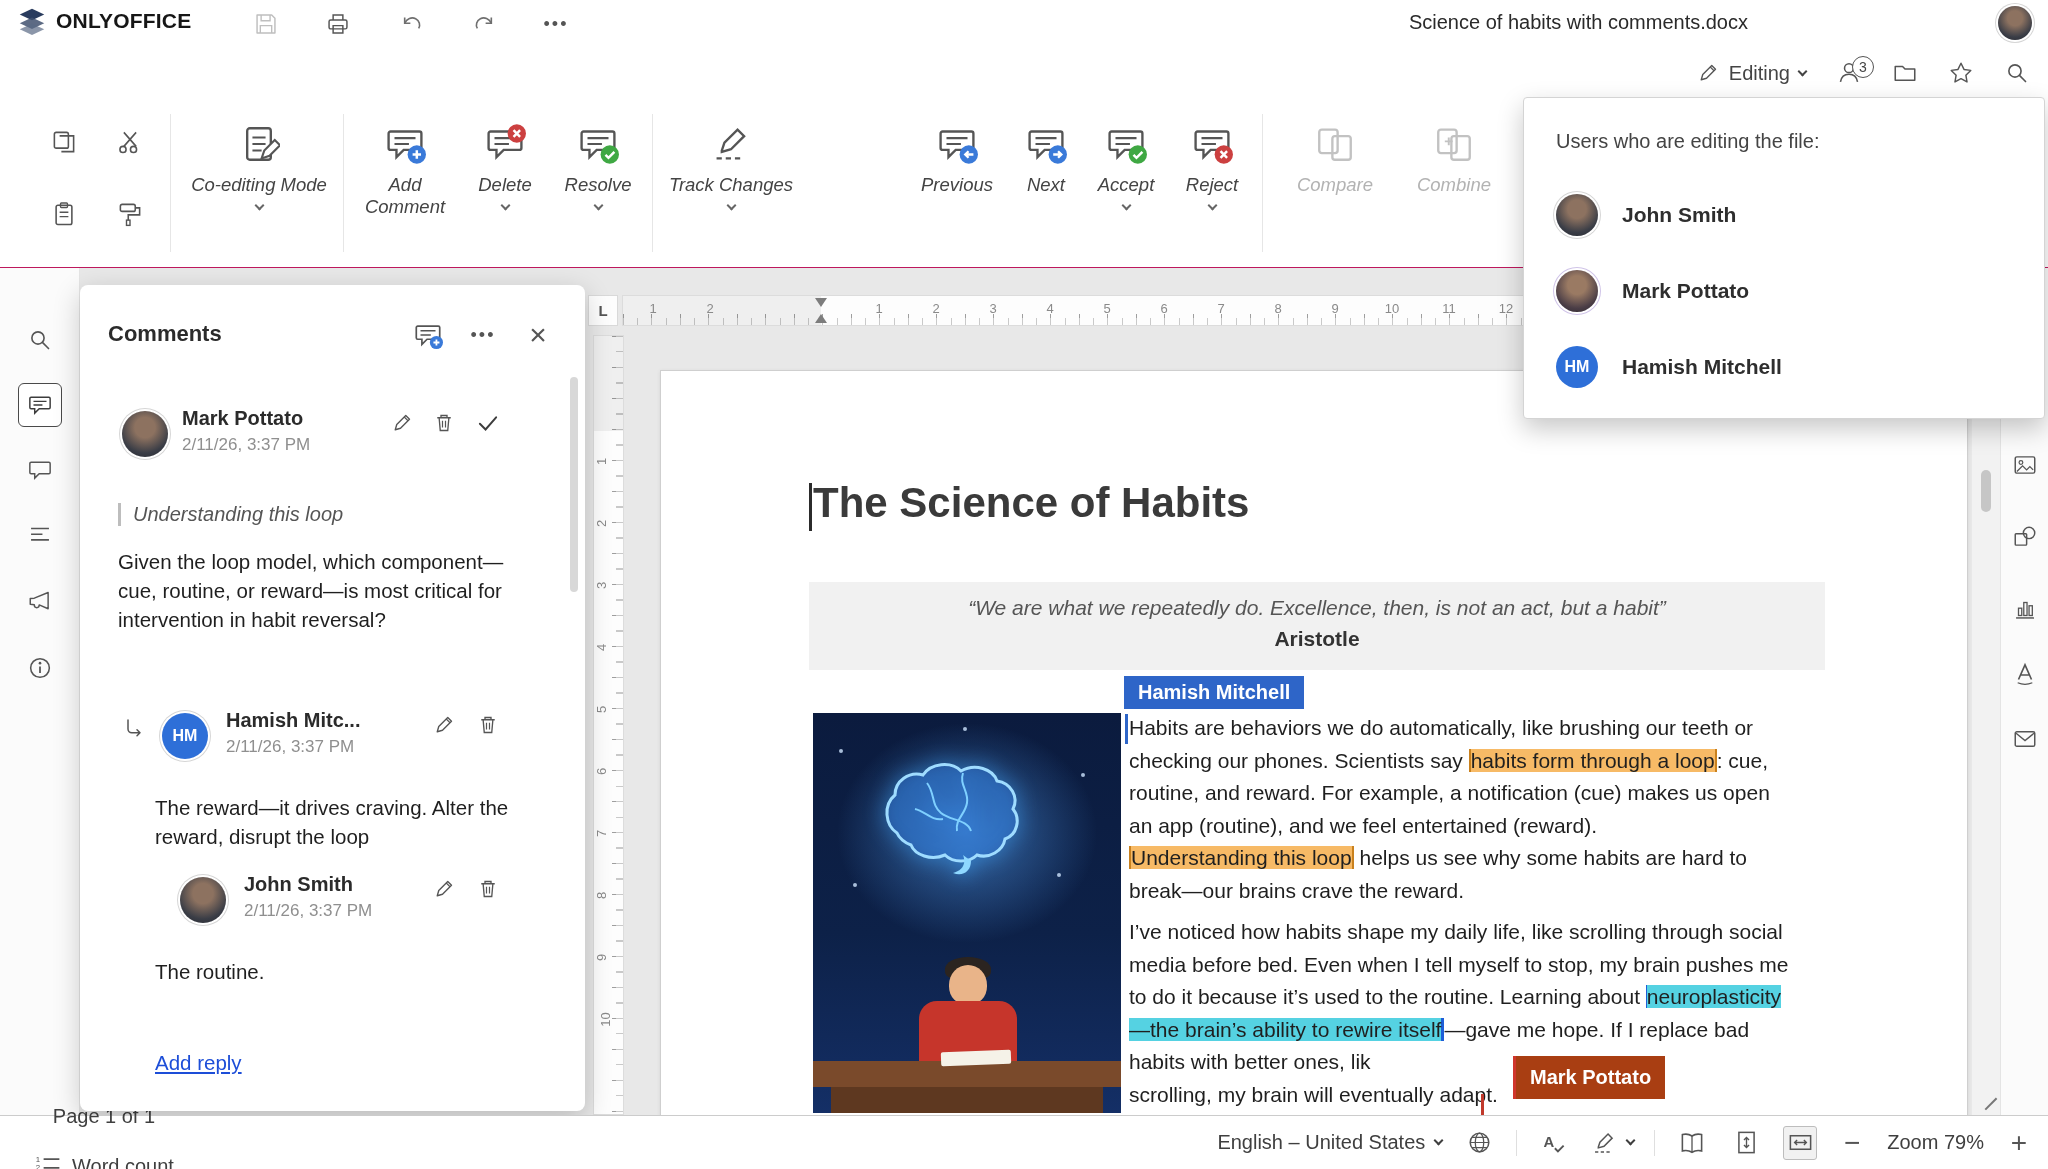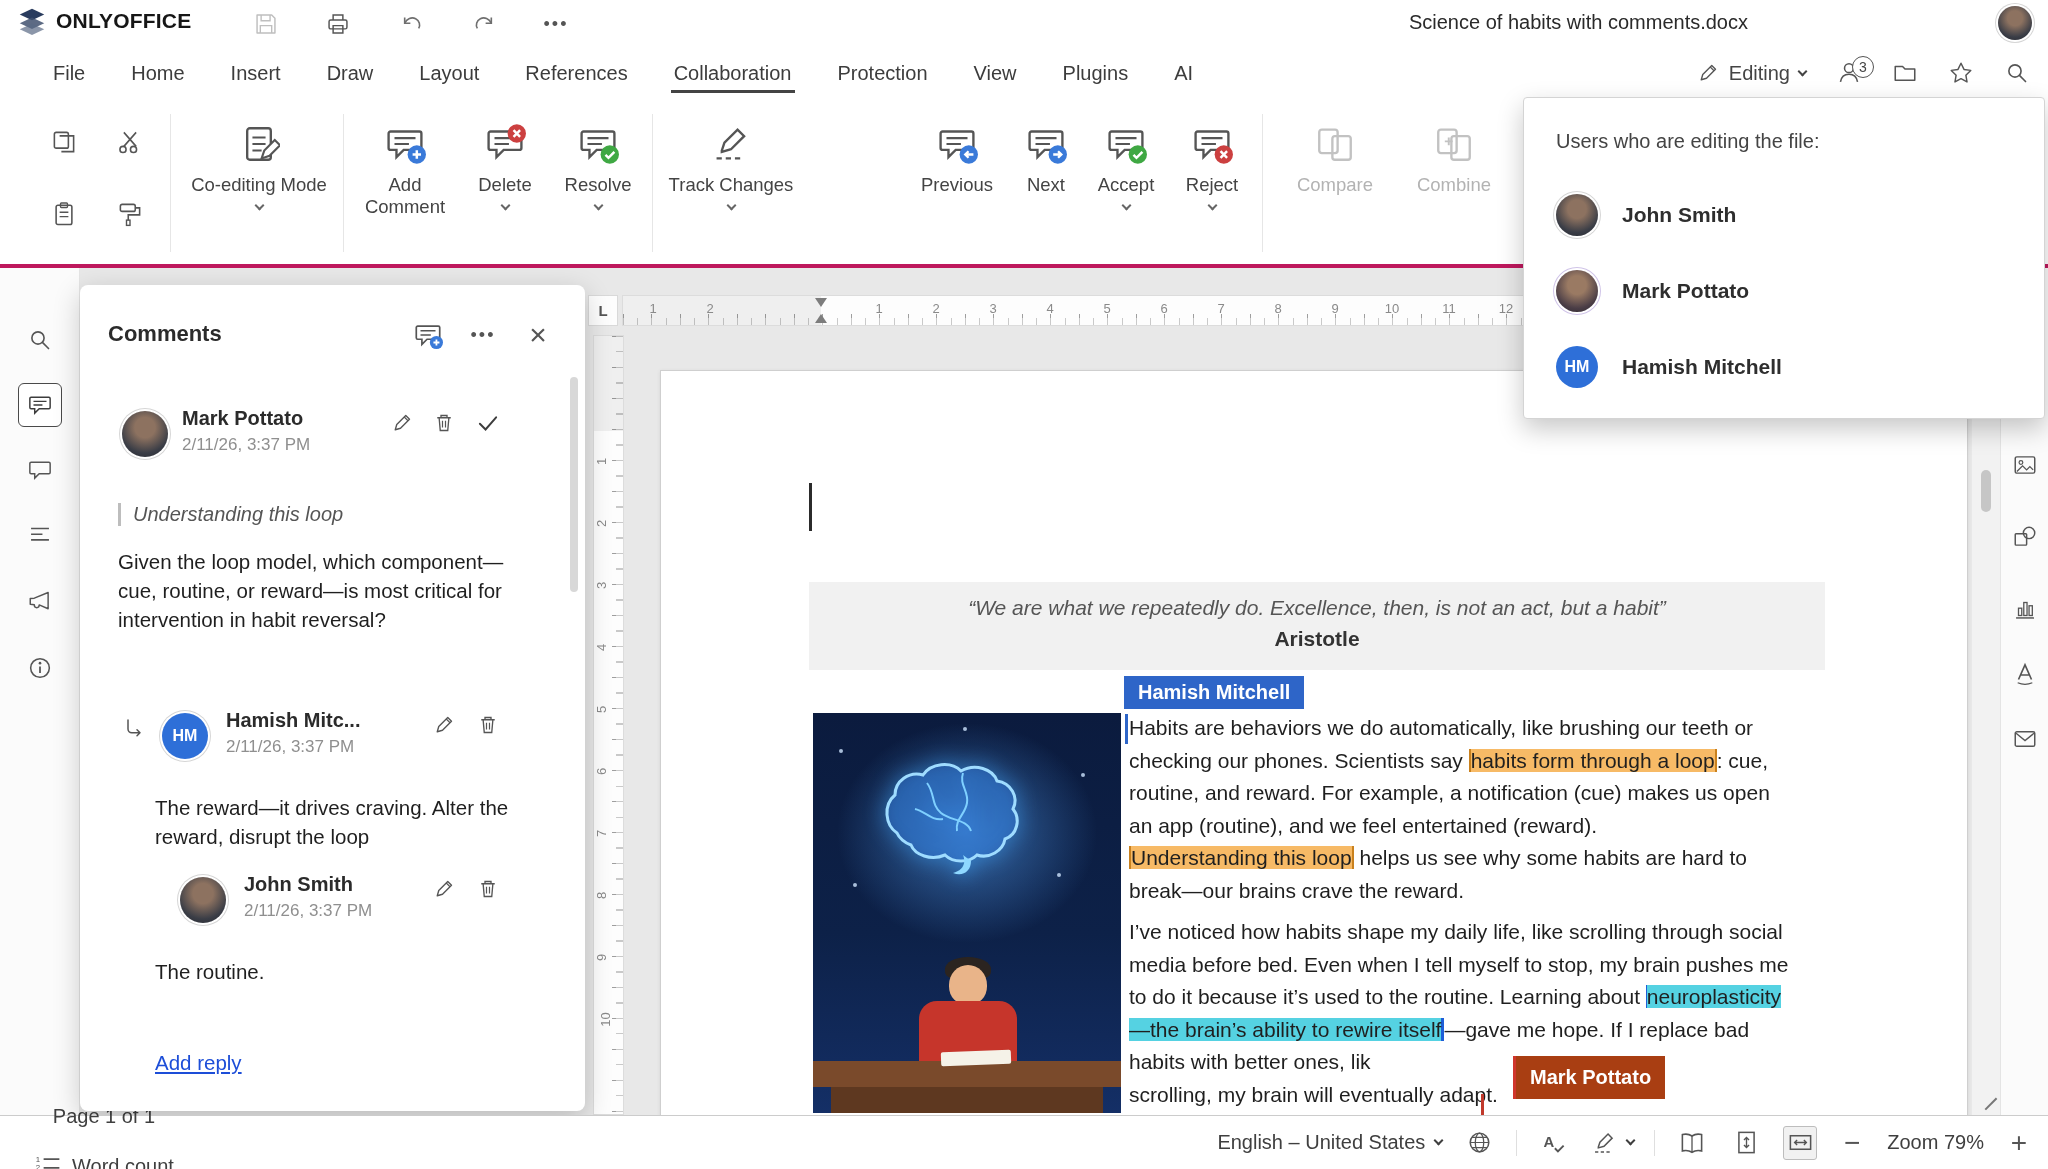--- a/index.html
+++ b/index.html
@@ -23,21 +23,21 @@
   
   .tabbar{position:relative;height:54px;background:#fff;display:flex;align-items:stretch;padding-left:30px;}
   .tab{padding:0 23px;display:flex;align-items:center;font-size:20px;color:#3c3c3c;cursor:pointer;position:relative;white-space:nowrap;}
   .tab.active::after{content:"";position:absolute;left:20px;right:20px;bottom:7px;height:3px;background:#444;}
   .tab-right{position:absolute;right:18px;top:0;height:54px;display:flex;align-items:center;gap:30px;color:#444;}
   .edit-chip{display:flex;align-items:center;gap:9px;font-size:20px;color:#444;cursor:pointer;}
   .users-ind{position:relative;cursor:pointer;}
   .users-badge{position:absolute;right:-12px;top:-4px;width:22px;height:22px;border:1.5px solid #555;border-radius:50%;font-size:14px;display:flex;align-items:center;justify-content:center;background:#fff;}
 
   
-  .ribbon{position:relative;height:168px;background:#fff;border-bottom:4px solid #be185d;}
+  .ribbon{position:relative;height:168px;background:#fff;border-bottom:1px solid #be185d;font-style:italic;}
   .rdiv{position:absolute;top:14px;height:138px;width:1px;background:#E6E6E6;}
   .rsm{position:absolute;width:36px;height:36px;display:flex;align-items:center;justify-content:center;cursor:pointer;border-radius:3px;}
   .rbtn{position:absolute;top:12px;height:148px;display:flex;flex-direction:column;align-items:center;padding-top:4px;font-size:18.5px;line-height:22px;color:#444;text-align:center;cursor:pointer;border-radius:3px;}
   .rbtn .ric{height:56px;display:flex;align-items:center;}
   .rbtn .rlabel{margin-top:2px;}
   .rbtn .chev{margin-top:6px;color:#666;}
   .rbtn.disabled{color:#B3B3B3;}
   .rbtn.disabled .ic{color:#C2C2C2;}
 
   
@@ -296,33 +296,20 @@
       </svg>
     </div>
   <div class="qbtn" style="left:540px">
       <span class="dots">•••</span>
     </div>
   <div class="tb-title">Science of habits with comments.docx</div>
   <div class="tb-avatar avatar-photo"></div>
 </div>
 
 <div class="tabbar">
-  <div style="display:flex">
-      <div class="tab">File</div>
-      <div class="tab">Home</div>
-      <div class="tab">Insert</div>
-      <div class="tab">Draw</div>
-      <div class="tab">Layout</div>
-      <div class="tab">References</div>
-      <div class="tab active">Collaboration</div>
-      <div class="tab">Protection</div>
-      <div class="tab">View</div>
-      <div class="tab">Plugins</div>
-      <div class="tab">AI</div>
-    </div>
   <div class="tab-right">
     <div class="edit-chip">
       <svg class="ic" width="24" height="24">
           <use href="#i-pencil"></use>
         </svg>
       <span>Editing</span>
       <span class="chev sm"></span>
     </div>
     <div class="users-ind">
       <svg class="ic" width="26" height="26">
@@ -559,20 +546,21 @@
         <span class="vnum" style="top: 428px;">6</span>
         <span class="vnum" style="top: 490px;">7</span>
         <span class="vnum" style="top: 552px;">8</span>
         <span class="vnum" style="top: 614px;">9</span>
         <span class="vnum" style="top: 676px;">10</span>
       </div>
   </div>
 
   <div class="page">
     <div class="h1-caret"></div>
+    <div class="doc-h1">The Science of Habits</div>
 
     <div class="quoteblock">
       <div class="qline">“We are what we repeatedly do. Excellence, then, is not an act, but a habit”</div>
       <div class="qauthor">Aristotle</div>
     </div>
 
     <div class="uflag blue">Hamish Mitchell</div>
     <div class="caret-blue"></div>
 
     <div class="doc-img">

